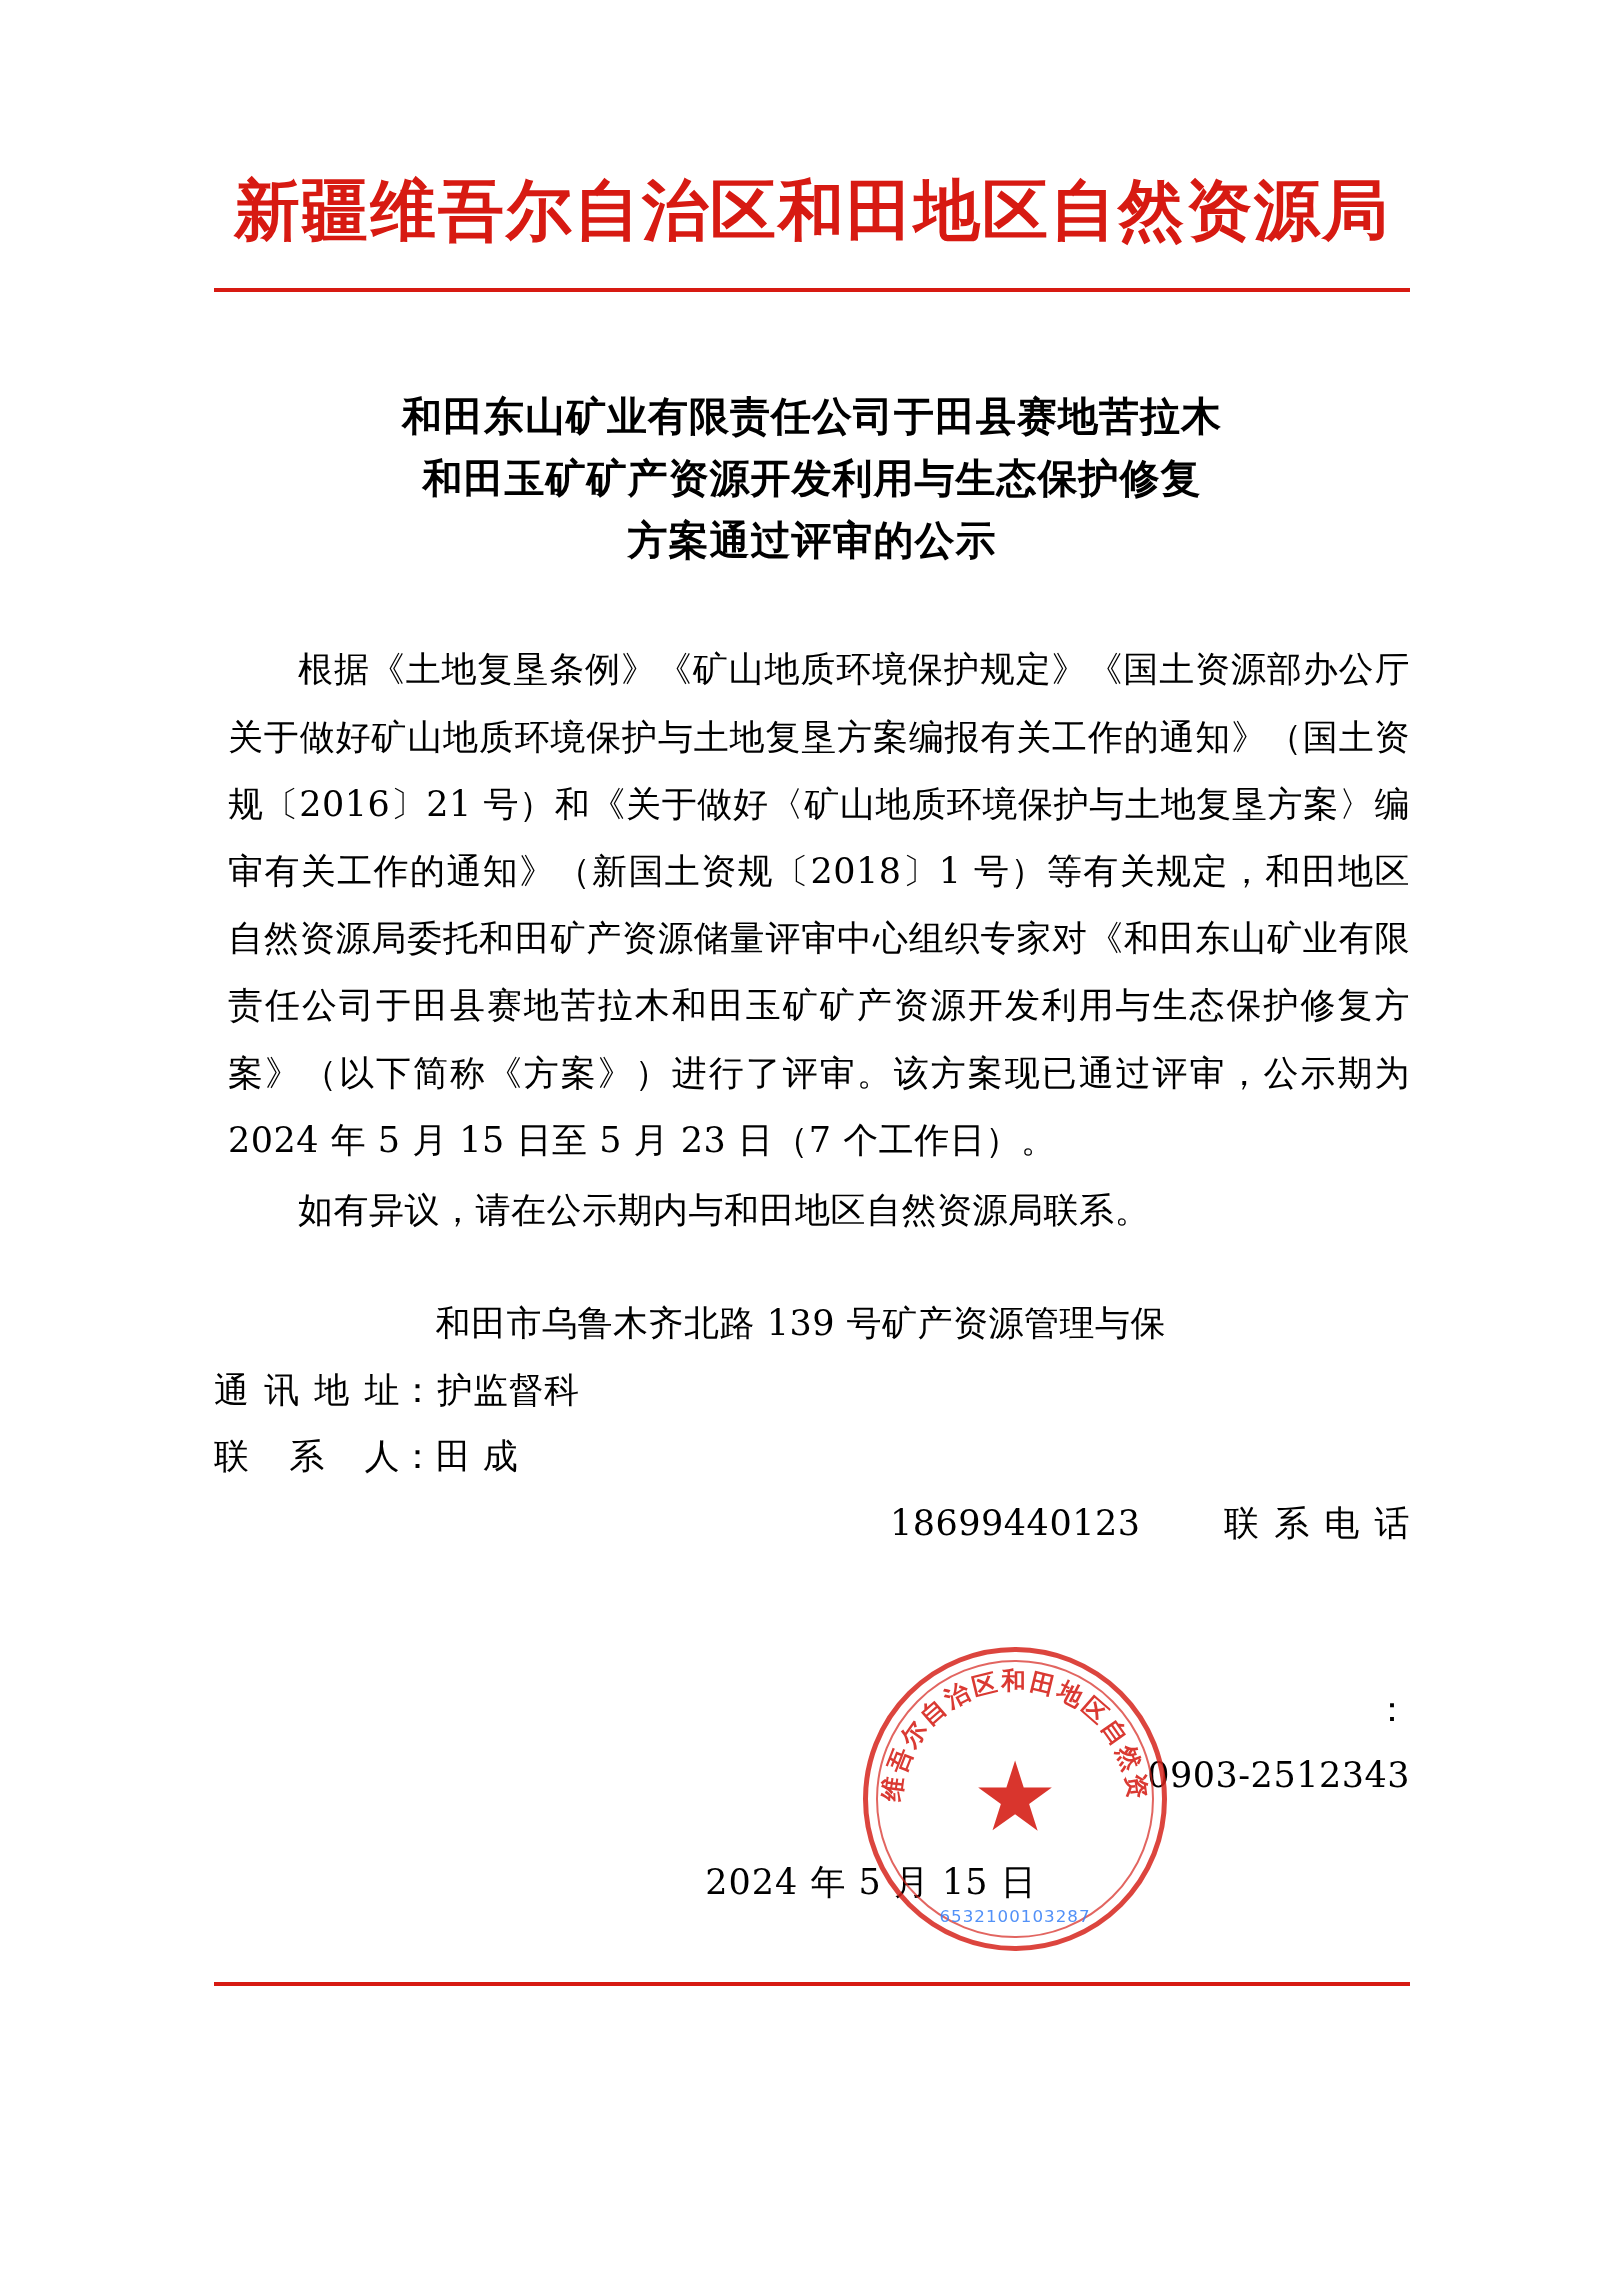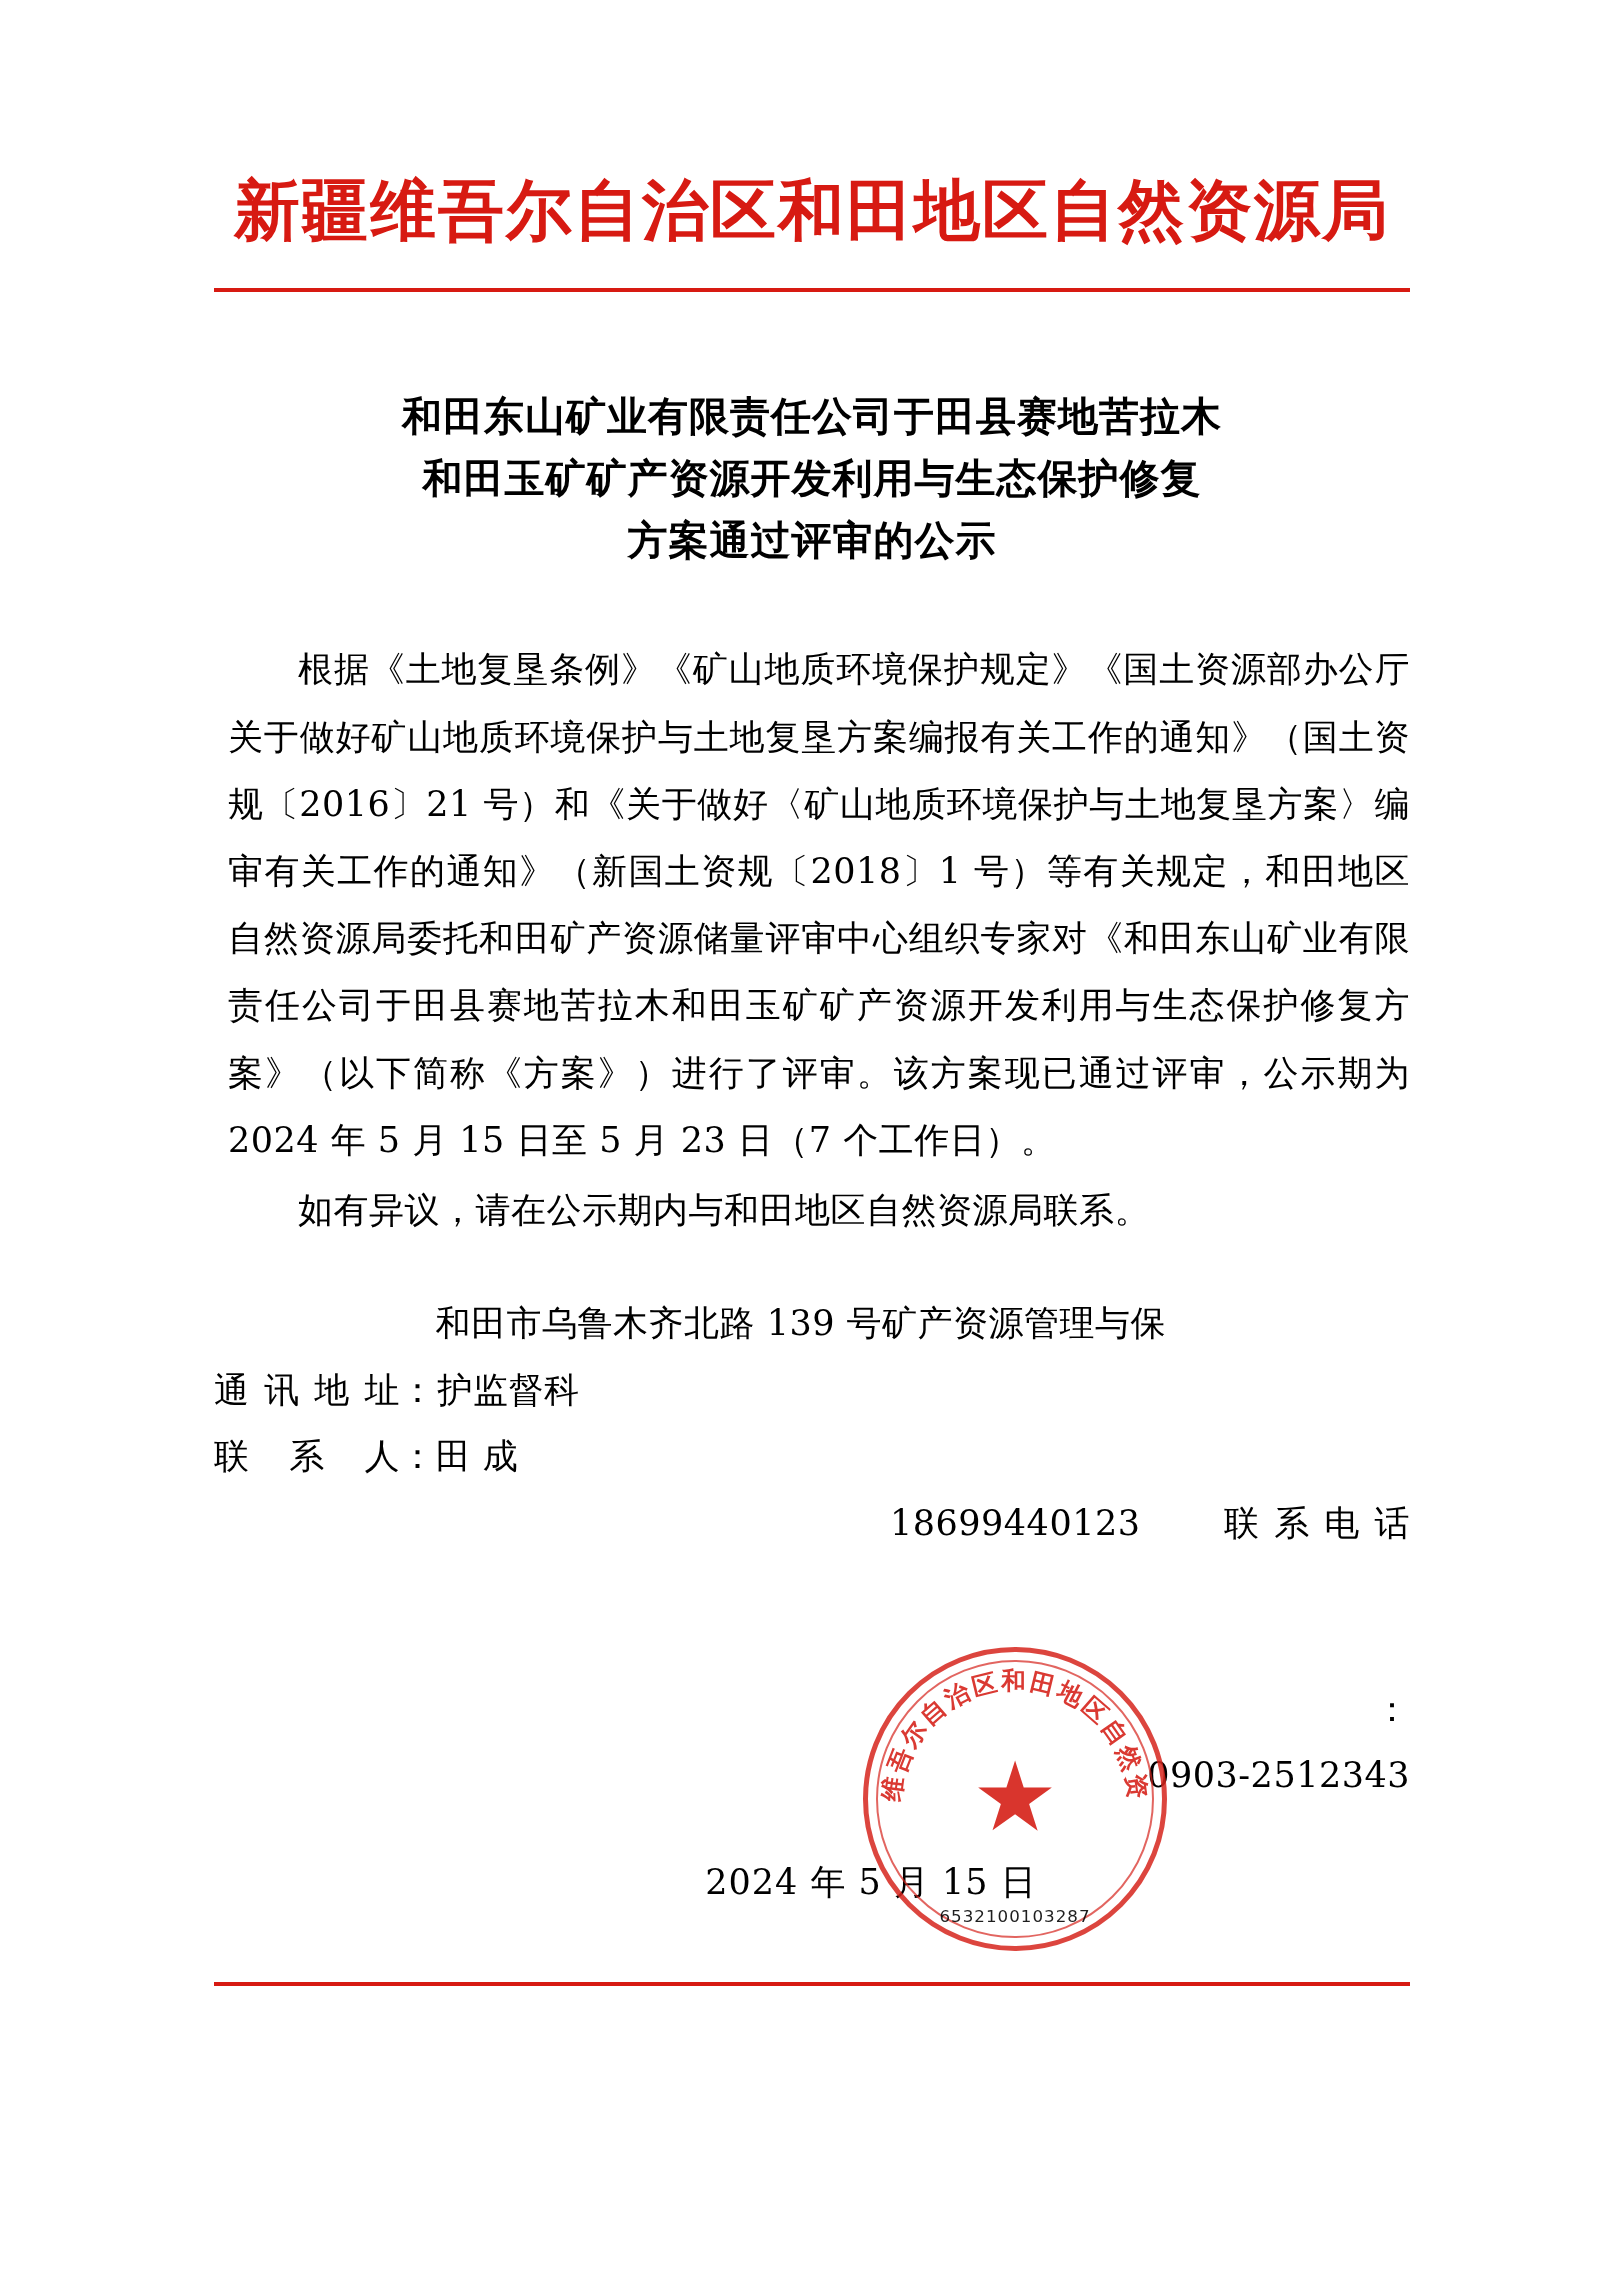--- a/index.html
+++ b/index.html
@@ -164,21 +164,21 @@
     font-weight: bold;
     letter-spacing: 3px;
     opacity: 0.9;
   }
   .seal-bottom {
     position: absolute;
     left: 0;
     right: 0;
     bottom: 25.5px;
     text-align: center;
-    color: #000000;
+    color: #3b82f6;
     font-size: 16.7px;
     letter-spacing: 1px;
     opacity: 0.88;
     font-family: "DejaVu Sans", sans-serif;
   }
 
   
   .footer-rule {
     position: absolute;
     left: 214px;

